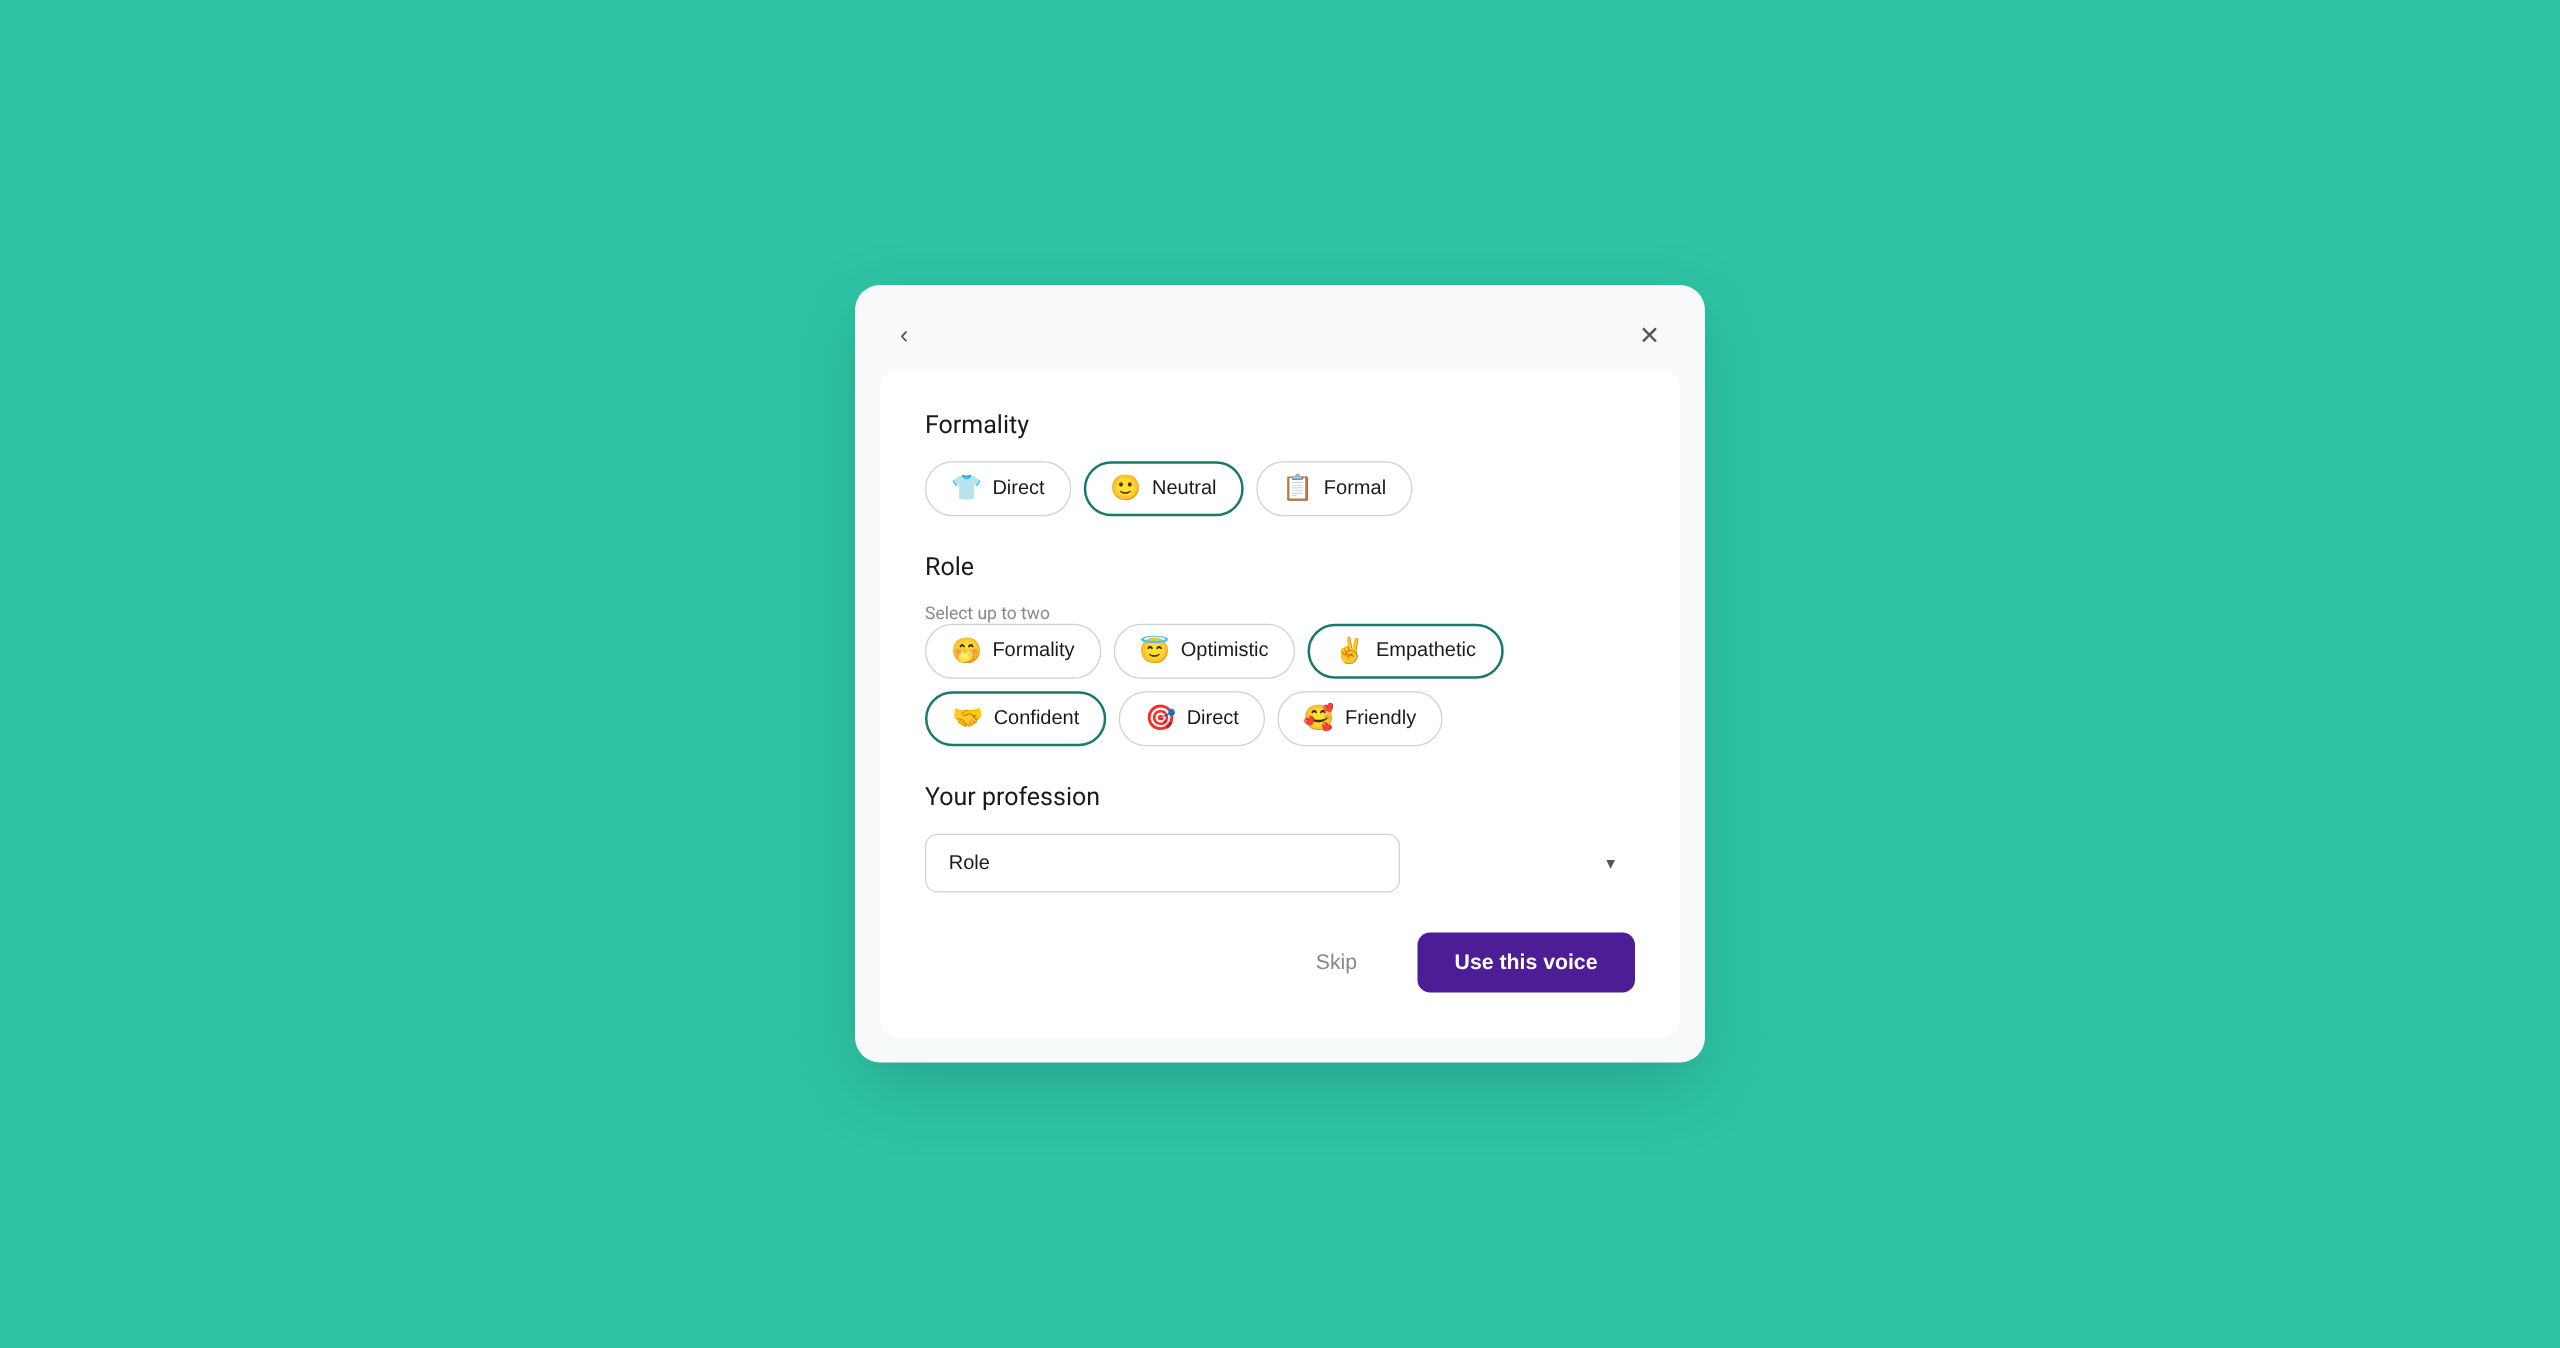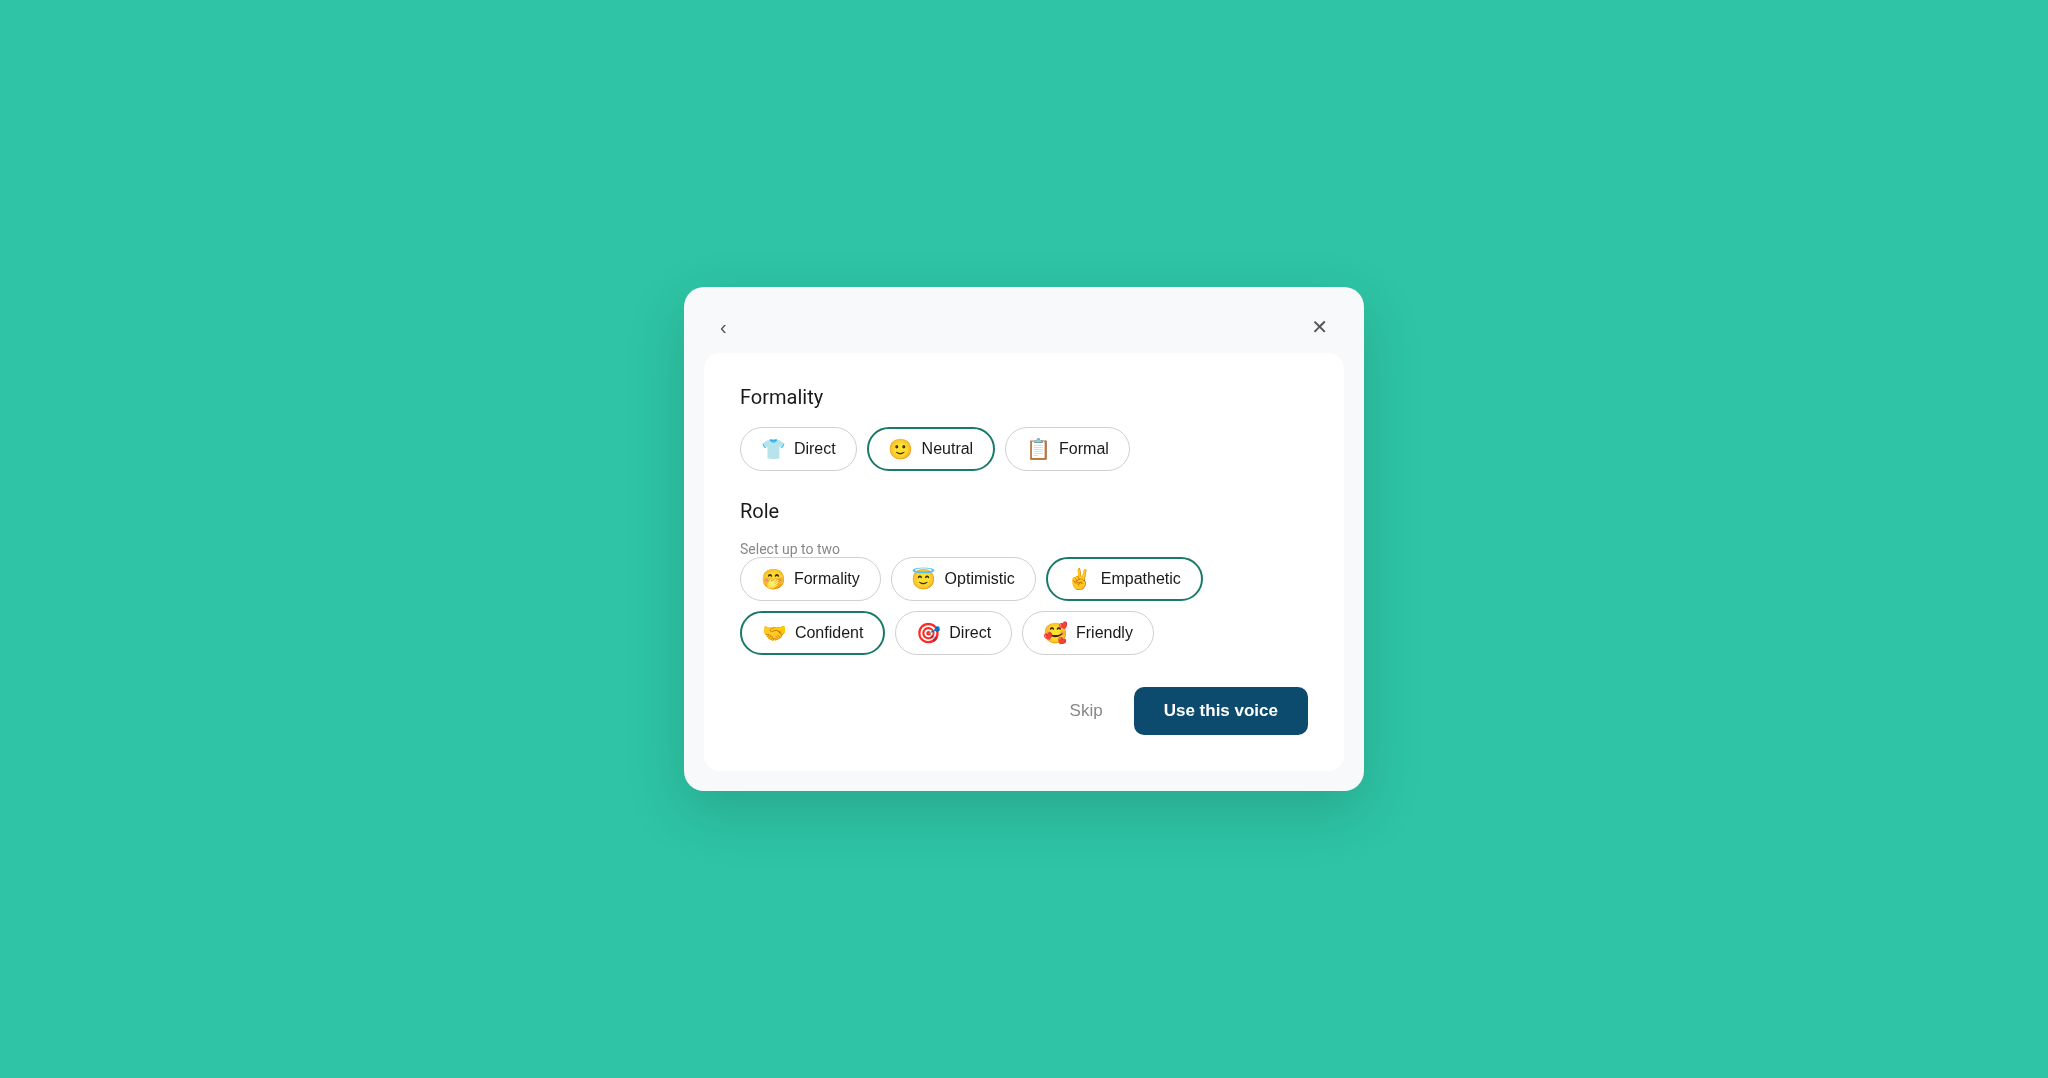--- a/index.html
+++ b/index.html
@@ -129,36 +129,36 @@
       transform: translateY(-50%);
       pointer-events: none;
       color: #555;
       font-size: 14px;
     }
 
     .modal-footer {
       display: flex;
       align-items: center;
       justify-content: flex-end;
-      gap: 19px;
+      gap: 36px;
       margin-top: 32px;
     }
 
     .skip-btn {
       background: none;
       border: none;
       cursor: pointer;
       font-size: 17px;
       color: #888;
       font-weight: 500;
       padding: 8px 12px;
     }
 
     .use-voice-btn {
-      background: #0c4a6e;
+      background: #4c1d95;
       color: #fff;
       border: none;
       border-radius: 10px;
       padding: 14px 30px;
       font-size: 17px;
       font-weight: 600;
       cursor: pointer;
     }
   </style>
 </head>
@@ -216,20 +216,34 @@
           <span class="emoji">🎯</span>
           <span>Direct</span>
         </button>
         <button class="chip">
           <span class="emoji">🥰</span>
           <span>Friendly</span>
         </button>
       </div>
     </div>
 
+    <div class="profession-section">
+      <div class="section-title">Your profession</div>
+      <div class="select-wrapper">
+        <select class="profession-select">
+          <option value="">Role</option>
+          <option value="engineer">Engineer</option>
+          <option value="designer">Designer</option>
+          <option value="manager">Manager</option>
+          <option value="writer">Writer</option>
+          <option value="other">Other</option>
+        </select>
+        <span class="select-chevron">▾</span>
+      </div>
+    </div>
 
     <div class="modal-footer">
       <button class="skip-btn">Skip</button>
       <button class="use-voice-btn">Use this voice</button>
     </div>
 
   </div>
 </div>
 
 </body></html>

